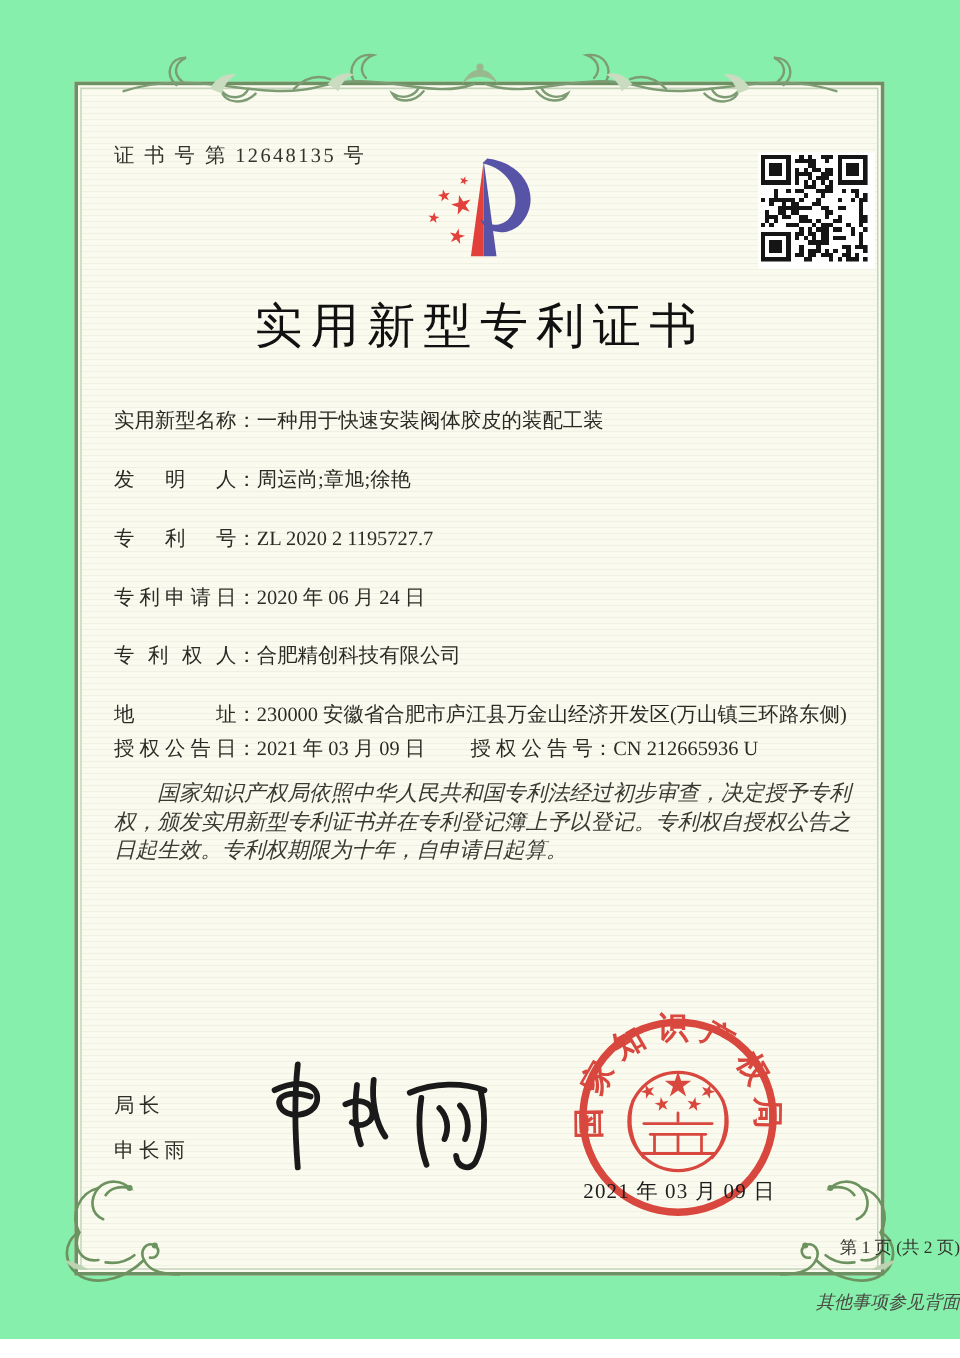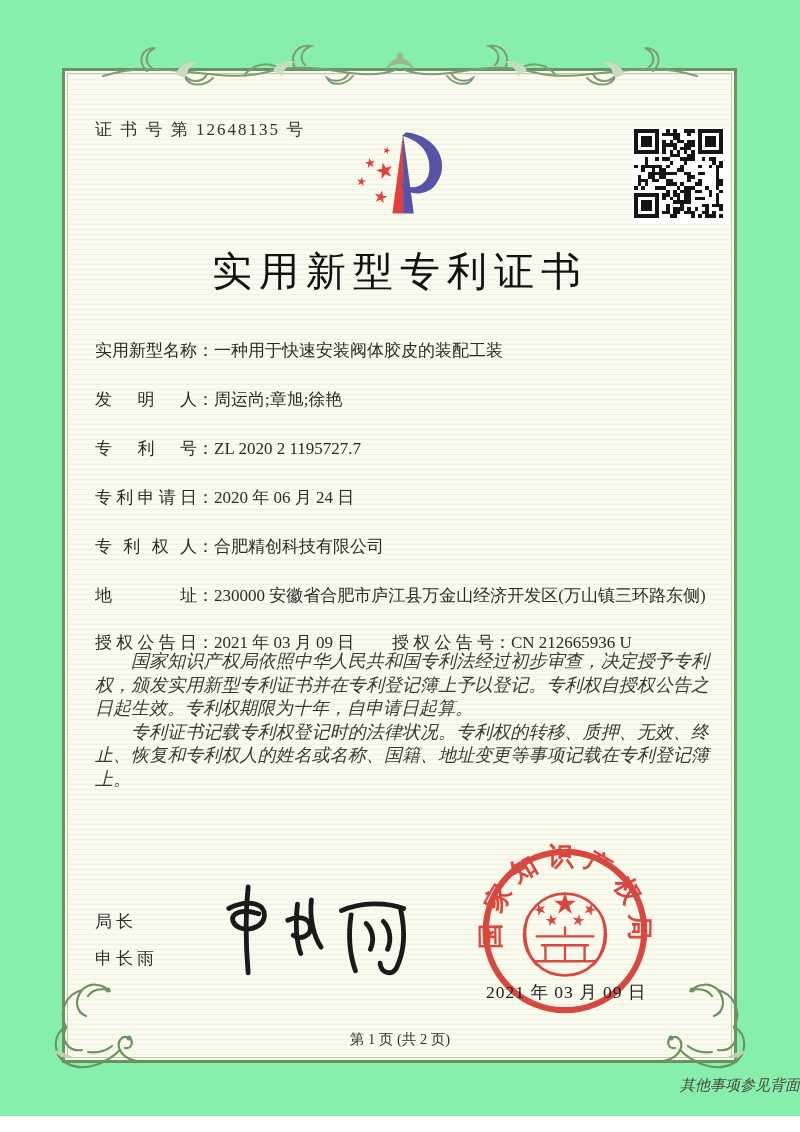--- a/index.html
+++ b/index.html
@@ -12,35 +12,35 @@
          border:1px solid #b7cbae;
          background-image:repeating-linear-gradient(180deg,rgba(167,190,158,.14) 0px,rgba(167,190,158,.14) 1px,transparent 1px,transparent 5px);}
   .orn{position:absolute;pointer-events:none;}
   .cert-number{position:absolute;left:95px;top:118px;font-size:17px;letter-spacing:2px;color:#33332c;}
   .logo{position:absolute;left:342px;top:120px;width:128px;height:98px;}
   .qr{position:absolute;left:632px;top:127px;width:93px;height:93px;background:#fff;padding:2px;}
   .title{position:absolute;left:0;right:0;top:244px;text-align:center;
          font-size:40px;font-weight:normal;letter-spacing:7px;color:#111;}
   .fields{position:absolute;left:95px;top:338px;width:614px;font-size:17px;line-height:25px;}
   .frow{display:flex;margin-bottom:24px;}
-  .frow.addr{margin-bottom:22px;}
+  .frow.addr{margin-bottom:3px;}
   .flabel{display:inline-block;width:102px;text-align:justify;text-align-last:justify;flex:0 0 102px;}
   .fcolon{flex:0 0 16px;}
   .fvalue{flex:1;}
   .grant-row{display:flex;}
   .gval{flex:0 0 178px;}
   .paras{position:absolute;left:95px;top:650px;width:614px;font-size:18px;line-height:23.5px;
          font-style:italic;color:#3a3a33;text-align:justify;}
   .paras p{margin:0;text-indent:2em;}
   .signer{position:absolute;left:95px;top:910px;font-size:17px;color:#2f2f2a;}
   .signer div{margin-bottom:14px;letter-spacing:4px;}
   .signature{position:absolute;left:205px;top:872px;width:215px;height:118px;z-index:4;}
   .seal{position:absolute;left:476px;top:842px;width:178px;height:178px;opacity:.9;z-index:5;}
   .seal-date{position:absolute;left:486px;top:980px;font-size:17.5px;letter-spacing:1px;color:#1c1c1c;z-index:6;}
-  .page-num{position:absolute;left:0;right:0;top:1030px;text-align:center;font-size:14.5px;color:#33332c;}
+  .page-num{position:absolute;left:0;right:0;top:1030px;text-align:right;font-size:14.5px;color:#33332c;}
   .back-note{position:absolute;left:0;right:0;top:1076px;text-align:right;font-size:15px;
              font-style:italic;color:#4a4a42;}
 </style>
 </head>
 <body>
 
 <div class="page">
 
   <div class="frame">
     <div class="frame-inner"></div>
@@ -157,21 +157,20 @@
         <span class="fcolon">：</span>
         <span class="gval">2021 年 03 月 09 日</span>
       <span class="flabel">授权公告号</span>
         <span class="fcolon">：</span>
         <span>CN 212665936 U</span>
     </div>
   </div>
 
   <div class="paras">
     <p>国家知识产权局依照中华人民共和国专利法经过初步审查，决定授予专利权，颁发实用新型专利证书并在专利登记簿上予以登记。专利权自授权公告之日起生效。专利权期限为十年，自申请日起算。</p>
-    <p>专利证书记载专利权登记时的法律状况。专利权的转移、质押、无效、终止、恢复和专利权人的姓名或名称、国籍、地址变更等事项记载在专利登记簿上。</p>
   </div>
 
   <div class="signer">
     <div>局长</div>
     <div>申长雨</div>
   </div>
 
   <svg class="signature" viewBox="0 0 200 110">
     <g stroke="#1a1a1a" stroke-width="4.5" fill="none" stroke-linecap="round" stroke-linejoin="round">
       <path d="M40,14 C37,42 38,70 40,94"></path>

